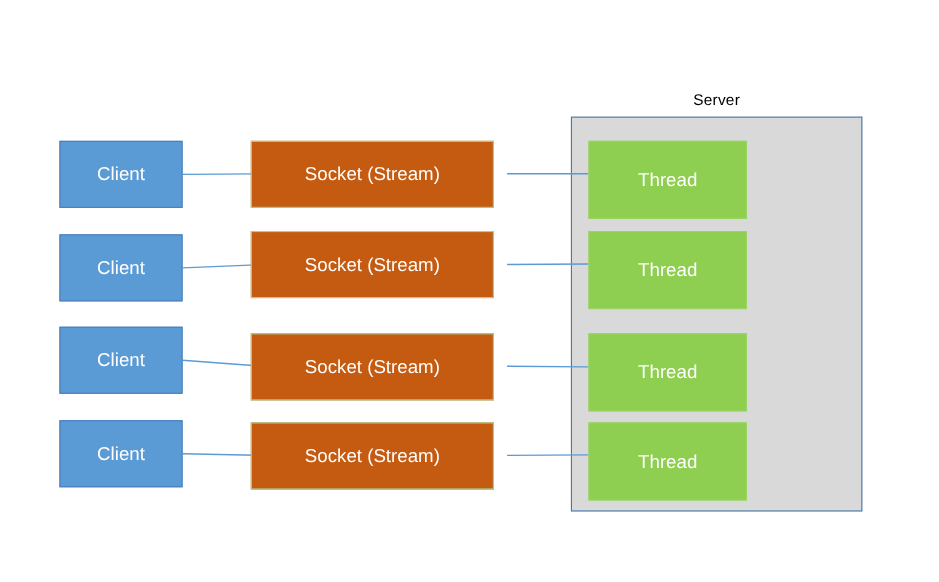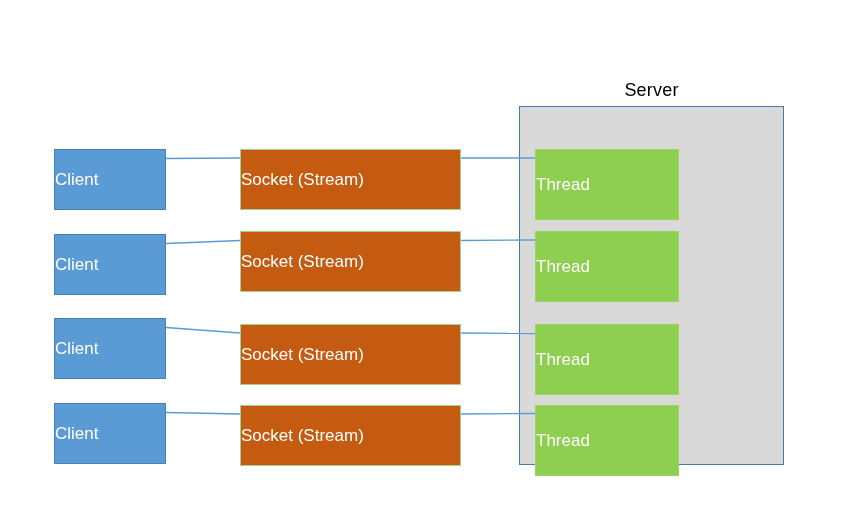--- a/index.html
+++ b/index.html
@@ -15,35 +15,35 @@
     font-family:"Liberation Sans", "DejaVu Sans", sans-serif; overflow:hidden;
   }
   .server-box{
     position:absolute; left:519px; top:106px; width:265px; height:359px;
     background:var(--server-fill); border:1.5px solid var(--server-border);
     box-sizing:border-box;
   }
   .server-label{
     position:absolute; left:519px; top:77px; width:265px; height:26px;
     display:flex; align-items:center; justify-content:center;
-    font-size:18px; color:var(--text-dark); letter-spacing:0.2px;text-align:center;
+    font-size:14px; color:var(--text-dark); letter-spacing:0.2px;text-align:center;
   }
   .lines{position:absolute; left:0; top:0; width:854px; height:529px; pointer-events:none;}
   .lines line{stroke:var(--connector); stroke-width:1.3;}
   .node{
     position:absolute; box-sizing:border-box;
-    display:flex; align-items:center; justify-content:flex-start;
-    font-size:17px; color:var(--text-light); white-space:nowrap;margin-top:21px;
+    display:flex; align-items:center; justify-content:center;
+    font-size:17px; color:var(--text-light); white-space:nowrap;
   }
   .client{
     left:54px; width:112px; height:61px;
     background:var(--client-fill); border:1px solid var(--client-border);
   }
   .socket{
-    left:240px; width:221px; height:61px;
+    left:228px; width:221px; height:61px;
     background:var(--socket-fill); border:1px solid var(--socket-border);
   }
   .thread{
     left:535px; width:144px; height:71px;
     background:var(--thread-fill); border:1px solid var(--thread-border);
   }
 </style>
 </head>
 <body>
 

